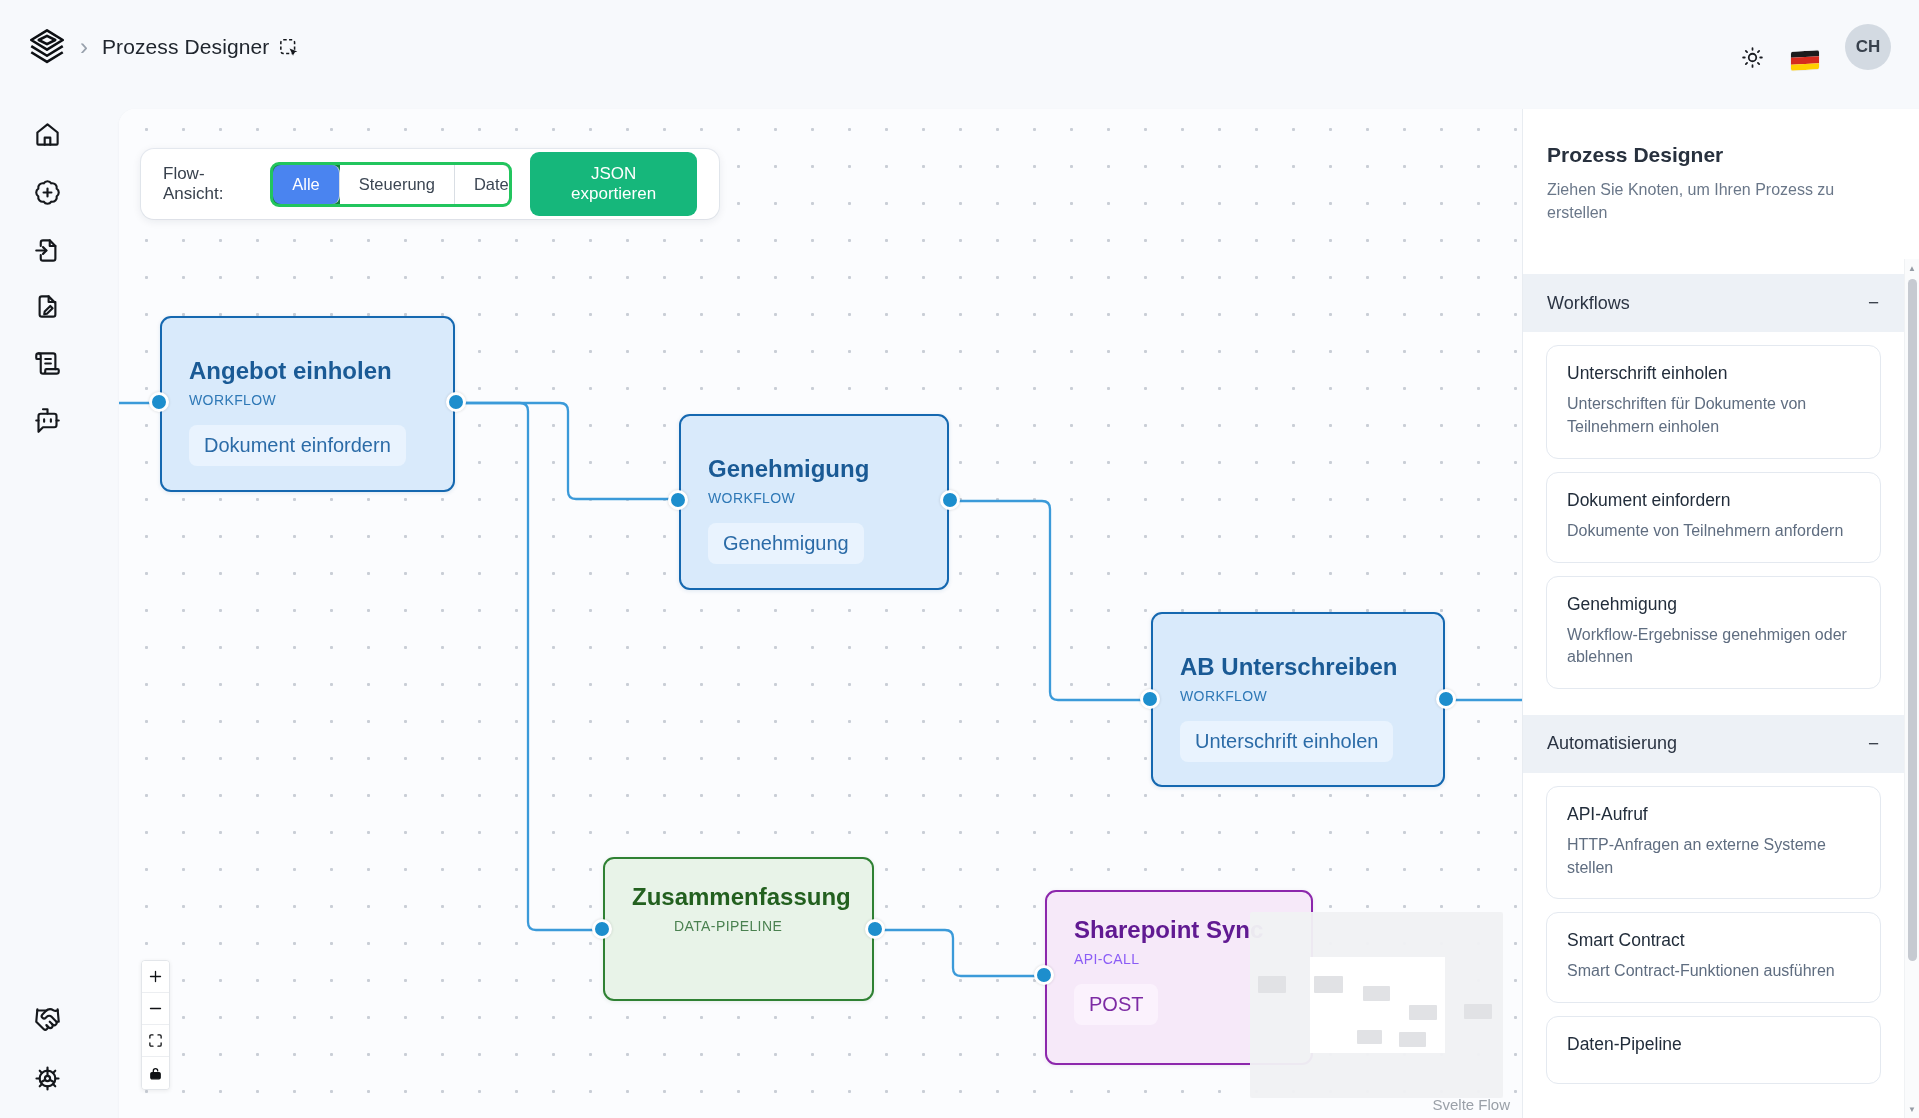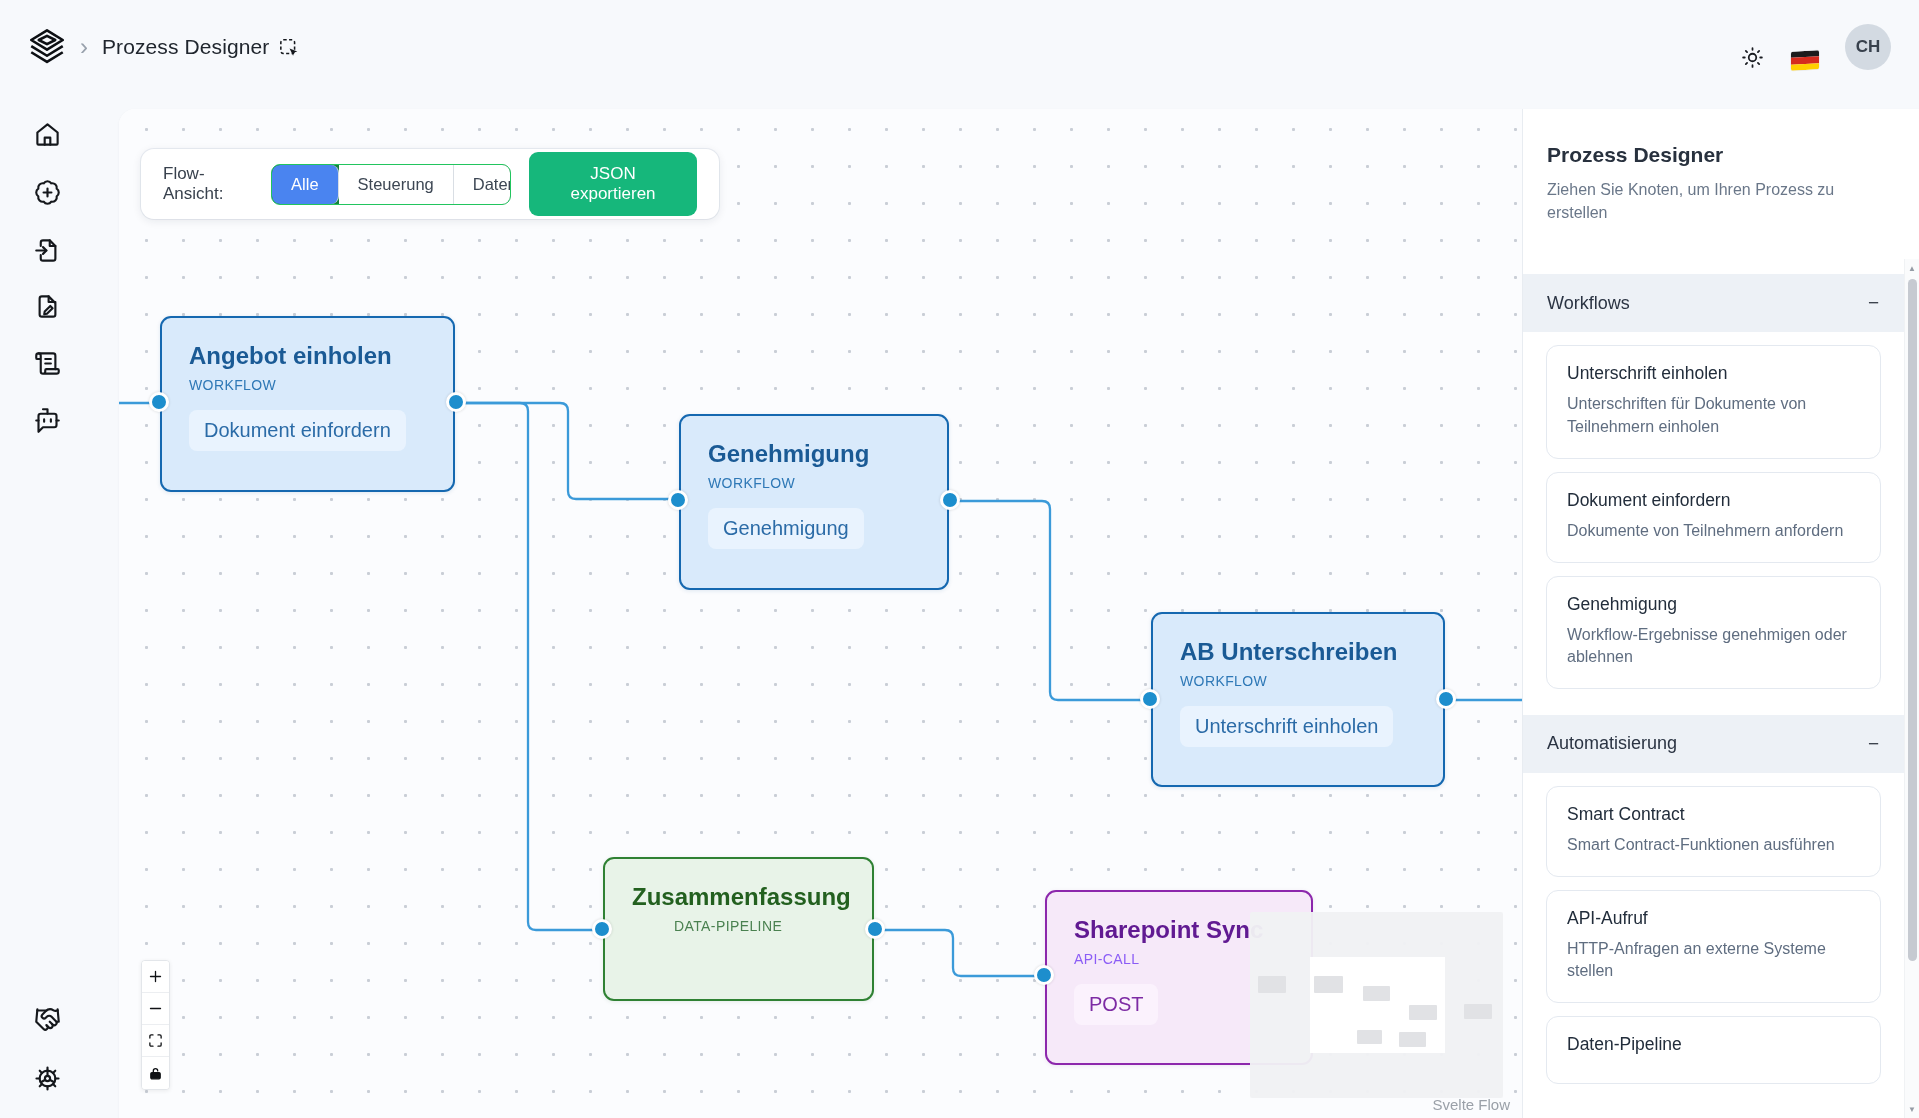--- a/index.html
+++ b/index.html
@@ -30,33 +30,33 @@
   
   .canvas { position:relative; width:1403px; height:1009px; overflow:hidden; border-top-left-radius:16px; background:#fbfcfe;
             background-image:radial-gradient(circle, #c9ced6 1.35px, transparent 1.6px); background-size:37px 37px; background-position:9px 2px; }
 
   .edges { position:absolute; left:0; top:0; z-index:1; pointer-events:none; }
   .edges path { stroke:#3b9ad9; stroke-width:2.3; fill:none; }
 
   
   .flowbar { position:absolute; left:22px; top:40px; width:578px; height:70px; background:#fff; border-radius:13px; box-shadow:0 2px 10px rgba(25,35,55,.09), 0 0 0 1px rgba(230,234,240,.8); display:flex; align-items:center; padding:0 22px; z-index:5; }
   .flowbar-label { font-size:17px; color:#38414d; margin-right:16px; }
-  .seg { display:flex; border:1px solid #22c55e; border-radius:9px; overflow:hidden; background:#15803d; }
+  .seg { display:flex; border:3px solid #22c55e; border-radius:9px; overflow:hidden; background:#15803d; }
   .seg button { font-family:inherit; font-size:16.5px; color:#3d4754; background:#fff; border:none; border-right:1px solid #d9dee4; padding:10px 19px; cursor:pointer; }
   .seg button:last-child { border-right:none; }
   .seg button.active { background:#4a84f0; color:#fff; border-radius:8px; }
   .export-btn { margin-left:18px; font-family:inherit; font-size:17px; color:#fff; background:#16b77b; border:none; border-radius:9px; padding:12px 23px; cursor:pointer; }
 
   
   .node { position:absolute; z-index:2; border-radius:11px; border:2px solid; padding:23px 27px; cursor:grab; }
   .node-title { font-size:24px; font-weight:700; line-height:1.25; }
   .node-type  { font-size:14px; margin-top:6px; letter-spacing:.4px; }
   .node-chip  { display:inline-block; margin-top:17px; font-size:20px; padding:9px 15px; border-radius:8px; }
   .node.blue   { background:#d9eafb; border-color:#1568b0; box-shadow:0 1px 4px rgba(20,80,140,.12);}
-  .node.blue .node-title { color:#1a5a95; }
+  .node.blue .node-title { color:#1a5a95;margin-top:15px; }
   .node.blue .node-type  { color:#2e78b6; }
   .node.blue .node-chip  { background:#e9f3fe; color:#2b6ba7; }
   .node.green  { background:#e8f3e8; border-color:#2f8133; box-shadow:0 1px 4px rgba(30,100,40,.10);}
   .node.green .node-title { color:#23601f; }
   .node.green .node-type  { color:#4a8150;margin-left:42px; }
   .node.purple { background:#f6e9f9; border-color:#8c27ac; box-shadow:0 1px 4px rgba(120,40,150,.10);}
   .node.purple .node-title { color:#611a92; }
   .node.purple .node-type  { color:#8b5cf6; }
   .node.purple .node-chip  { background:#fbf2fd; color:#7d2ba4; }
   .handle { position:absolute; width:20px; height:20px; border-radius:50%; background:#1d8ecd; border:3px solid #fff; box-shadow:0 0 3px rgba(0,0,0,.15); z-index:3; cursor:crosshair; }
@@ -304,26 +304,26 @@
     <div class="card">
       <div class="card-title">Genehmigung</div>
       <div class="card-desc">Workflow-Ergebnisse genehmigen oder ablehnen</div>
     </div>
 
     <div class="sec-head">
       <span class="sec-title">Automatisierung</span>
       <button class="sec-collapse">−</button>
     </div>
     <div class="card">
+      <div class="card-title">API-Aufruf</div>
+      <div class="card-desc">HTTP-Anfragen an externe Systeme stellen</div>
+    </div>
+    <div class="card">
       <div class="card-title">Smart Contract</div>
       <div class="card-desc">Smart Contract-Funktionen ausführen</div>
-    </div>
-    <div class="card">
-      <div class="card-title">API-Aufruf</div>
-      <div class="card-desc">HTTP-Anfragen an externe Systeme stellen</div>
     </div>
     <div class="card">
       <div class="card-title">Daten-Pipeline</div>
     </div>
 
     <div class="sbar">
       <div class="arrow up">▲</div>
       <div class="sbar-thumb"></div>
       <div class="arrow down">▼</div>
     </div>

